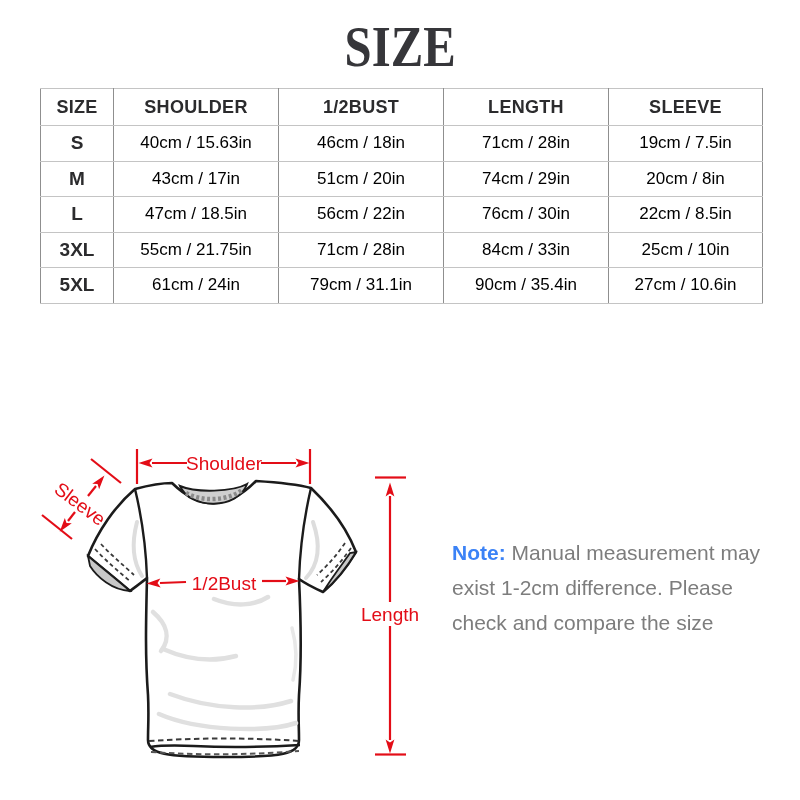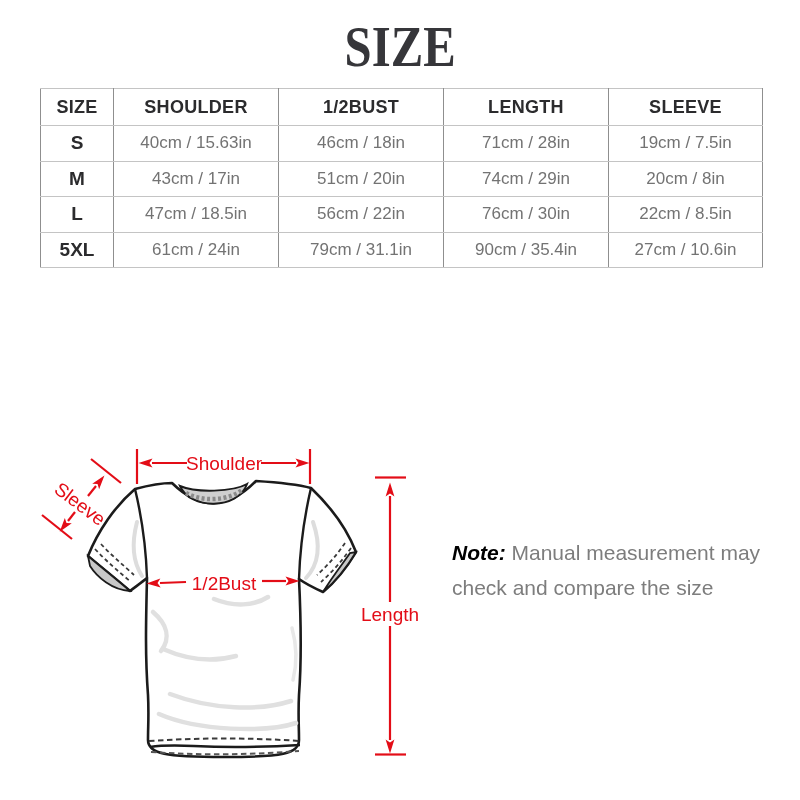--- a/index.html
+++ b/index.html
@@ -18,31 +18,31 @@
   .size-table col.c0{width:73px;} .size-table col.c1{width:165px;}
   .size-table col.c2{width:165px;} .size-table col.c3{width:165px;}
   .size-table col.c4{width:154px;}
   .size-table th,.size-table td{border-left:1px solid #8f8f8f;border-right:1px solid #8f8f8f;
                    border-top:1px solid #c4c4c4;border-bottom:1px solid #c4c4c4;
                    text-align:center;vertical-align:middle;padding:0;}
   .size-table tr{height:35.5px;}
   .size-table tr.head{height:37px;}
   .size-table{border:1.5px solid #909090;}
   .size-table th{font-size:18px;font-weight:bold;color:#2b2b2d;letter-spacing:.3px;}
-  .size-table td{font-size:17px;color:#737373;}
+  .size-table td{font-size:17px;color:#000000;}
   .size-table td.size-col{font-size:19px;font-weight:bold;color:#2b2b2d;}
 
   
   .diagram-svg{position:absolute;left:0;top:430px;width:470px;height:340px;}
   .red-label{fill:#e30d17;font-family:"Liberation Sans",sans-serif;font-size:19px;}
 
   
   .note{position:absolute;left:452px;top:535px;width:316px;
         font-size:21px;line-height:35px;color:#7d7d7d;}
-  .note .note-label{font-weight:bold;color:#000000;font-style:italic;}
+  .note .note-label{font-weight:bold;color:#3b82f6;}
   .note .nline{display:block;}
   .note .nline.first{display:block;}
 </style>
 </head>
 <body>
 
 <div class="page">
 
   <div class="page-title">
     <span>SIZE</span>
@@ -77,20 +77,27 @@
       <td>51cm / 20in</td>
       <td>74cm / 29in</td>
       <td>20cm / 8in</td>
     </tr>
     <tr>
       <td class="size-col">L</td>
       <td>47cm / 18.5in</td>
       <td>56cm / 22in</td>
       <td>76cm / 30in</td>
       <td>22cm / 8.5in</td>
+    </tr>
+    <tr>
+      <td class="size-col">3XL</td>
+      <td>55cm / 21.75in</td>
+      <td>71cm / 28in</td>
+      <td>84cm / 33in</td>
+      <td>25cm / 10in</td>
     </tr>
     <tr>
       <td class="size-col">5XL</td>
       <td>61cm / 24in</td>
       <td>79cm / 31.1in</td>
       <td>90cm / 35.4in</td>
       <td>27cm / 10.6in</td>
     </tr>
   </tbody>
     </table>
@@ -170,16 +177,17 @@
     <text class="red-label" transform="rotate(37 80 504)" x="80" y="510.5" text-anchor="middle">Sleeve</text>
     <text class="red-label" x="224" y="589.5" text-anchor="middle">1/2Bust</text>
     <text class="red-label" x="390" y="620.5" text-anchor="middle">Length</text>
   </svg>
 
   <div class="note">
     <span class="nline first">
       <span class="note-label">Note:</span>
       <span>Manual measurement may</span>
     </span>
+    <span class="nline">exist 1-2cm difference. Please</span>
     <span class="nline">check and compare the size</span>
   </div>
 
 </div>
 
 </body></html>

